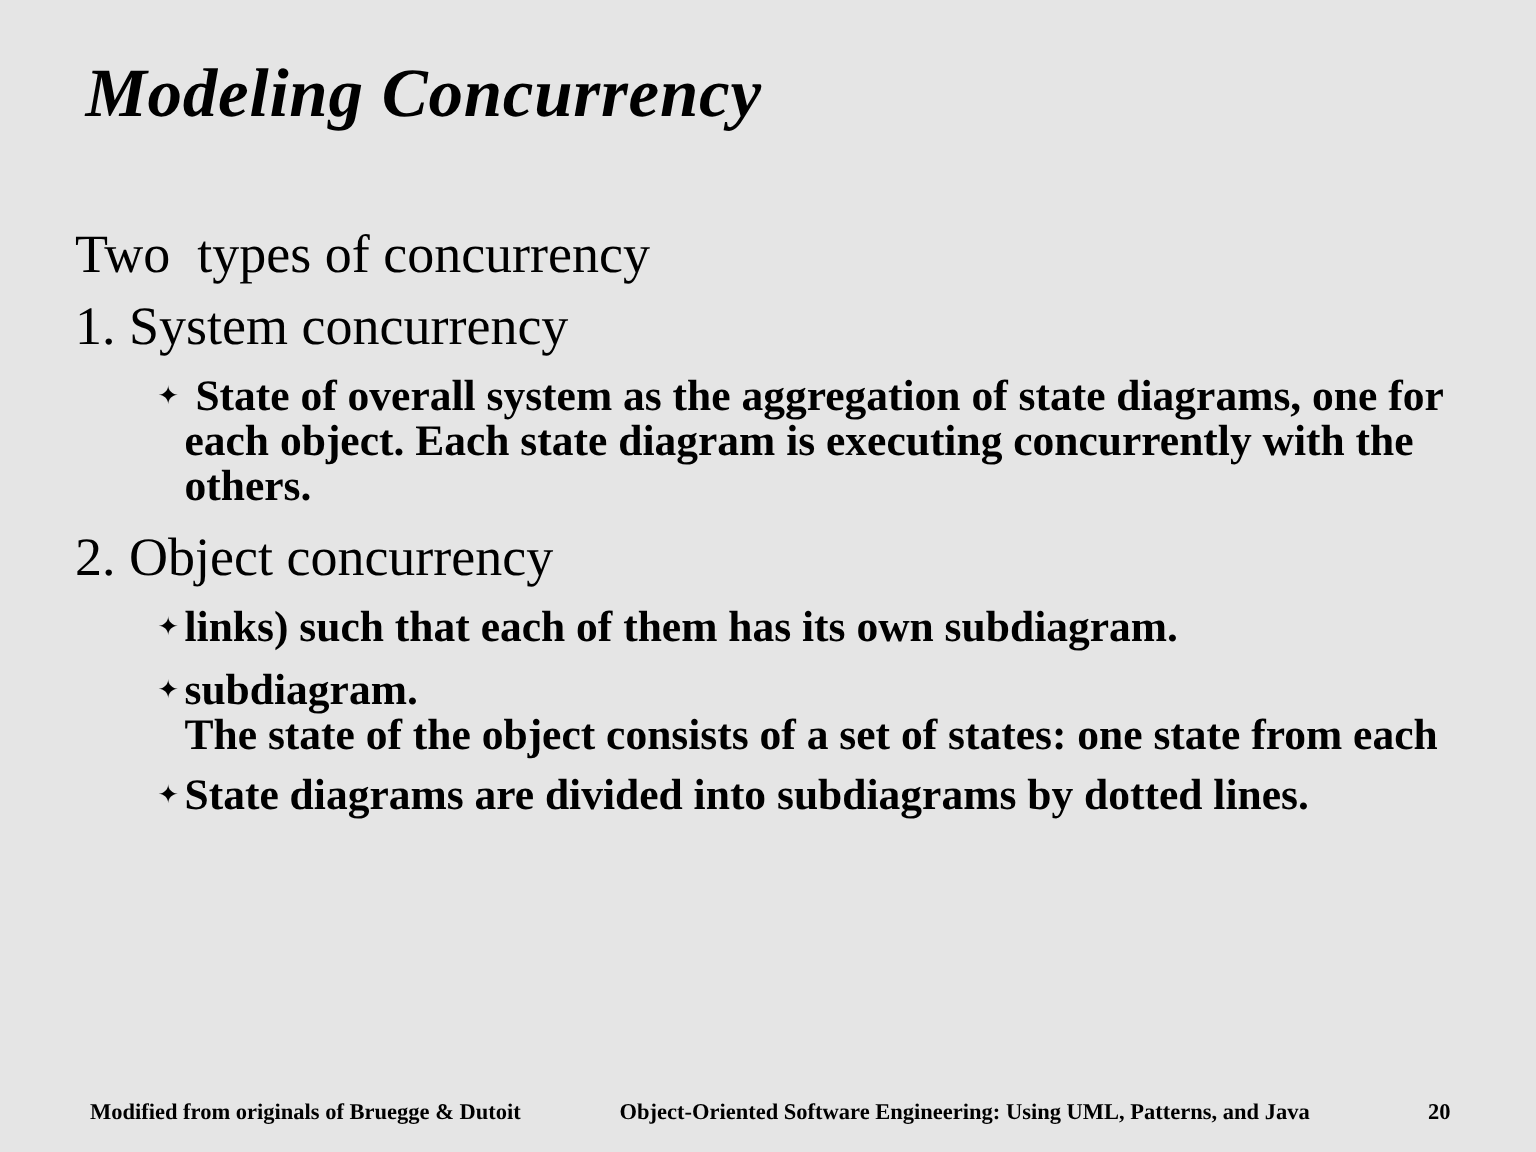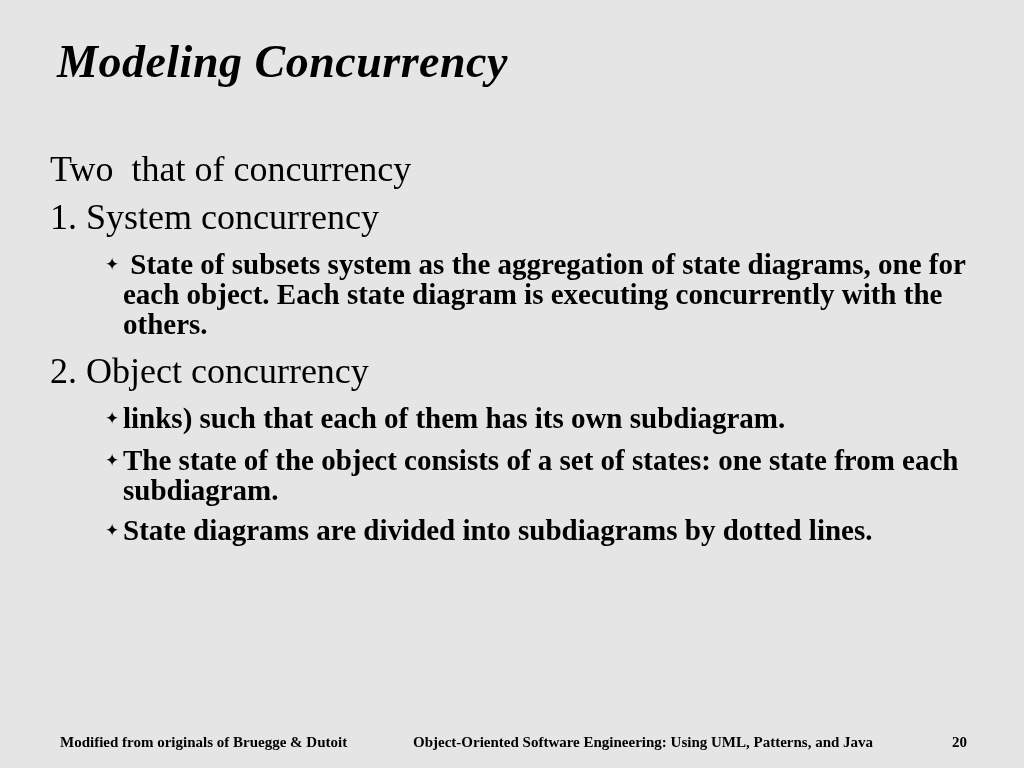--- a/index.html
+++ b/index.html
@@ -85,47 +85,47 @@
 </style>
 </head>
 <body>
 
 <div class="slide">
 
   <h1 class="slide-title">Modeling Concurrency</h1>
 
   <div class="content">
 
-    <p class="lvl1">Two  that of concurrency</p>
+    <p class="lvl1">Two  types of concurrency</p>
 
     <p class="lvl1">1. System concurrency</p>
 
     <div class="bullet-item gap8">
       <span class="bullet">✦</span>
       <div class="bullet-lines">
-        <div class="bline"> State of subsets system as the aggregation of state diagrams, one for</div>
+        <div class="bline"> State of overall system as the aggregation of state diagrams, one for</div>
         <div class="bline">each object. Each state diagram is executing concurrently with the</div>
         <div class="bline">others.</div>
       </div>
     </div>
 
     <p class="lvl1 after-gap">2. Object concurrency</p>
 
     <div class="bullet-item gap8">
       <span class="bullet">✦</span>
       <div class="bullet-lines">
         <div class="bline">links) such that each of them has its own subdiagram.</div>
       </div>
     </div>
 
     <div class="bullet-item gap12">
       <span class="bullet">✦</span>
       <div class="bullet-lines">
+        <div class="bline">subdiagram.</div>
         <div class="bline">The state of the object consists of a set of states: one state from each</div>
-        <div class="bline">subdiagram.</div>
       </div>
     </div>
 
     <div class="bullet-item gap10">
       <span class="bullet">✦</span>
       <div class="bullet-lines">
         <div class="bline">State diagrams are divided into subdiagrams by dotted lines.</div>
       </div>
     </div>
 

